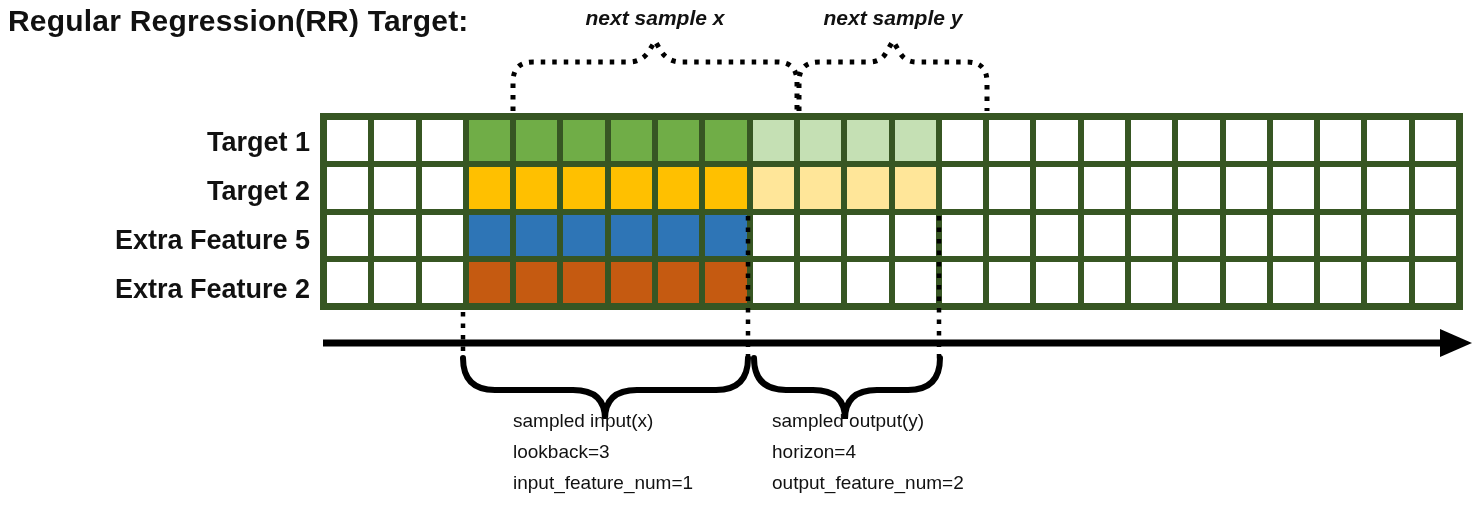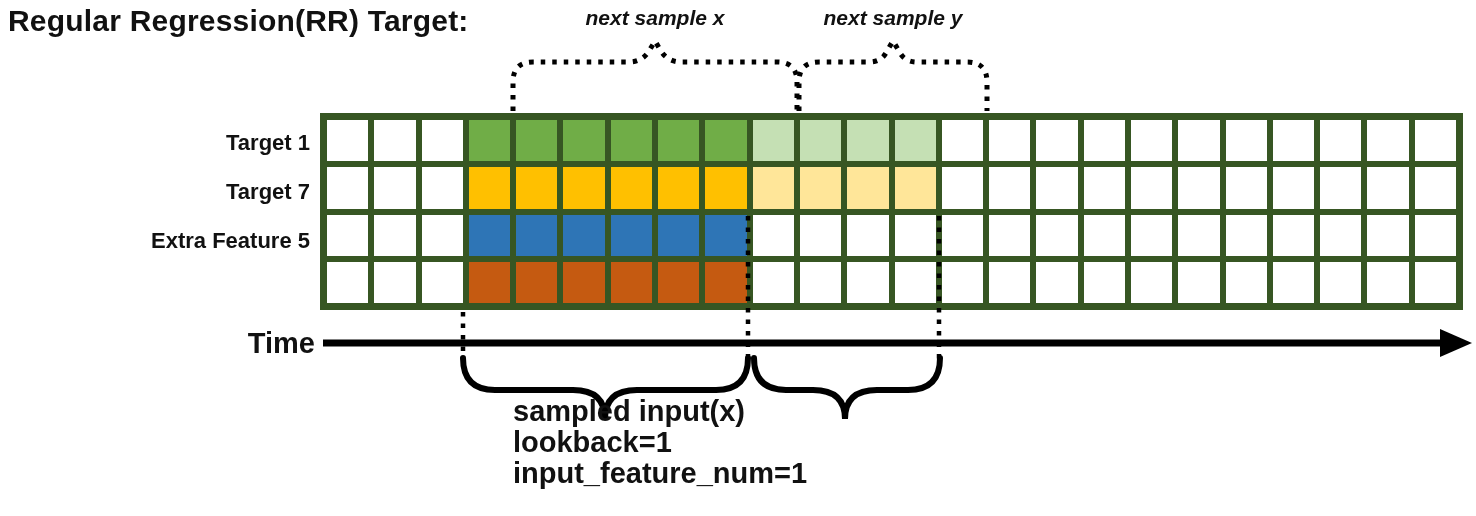--- a/index.html
+++ b/index.html
@@ -4,56 +4,57 @@
 <style>
   html,body{margin:0;padding:0;background:#fff;}
   .canvas{
     position:relative;width:1476px;height:516px;background:#fff;overflow:hidden;
     font-family:"Liberation Sans", sans-serif;color:#111;
   }
   .title{
     position:absolute;left:8px;top:4px;font-size:30px;font-weight:bold;letter-spacing:0.2px;
   }
   .row-label{
-    position:absolute;left:0;width:310px;text-align:right;font-size:22px;font-weight:bold;
+    position:absolute;left:0;width:310px;text-align:right;font-size:27px;font-weight:bold;
     height:49px;line-height:49px;
   }
   .grid{
     position:absolute;left:320px;top:113px;width:1143px;height:197px;
     box-sizing:border-box;border:7px solid #375623;background:#375623;
     display:grid;grid-template-columns:repeat(24,1fr);grid-template-rows:repeat(4,1fr);
     gap:6px;
   }
   .cell{background:#fff;}
   .brace-label{
     position:absolute;top:6px;width:300px;text-align:center;
     font-size:21px;font-style:italic;font-weight:600;
   }
   .time-label{
     position:absolute;left:160px;top:327px;width:155px;text-align:right;
     font-size:29px;font-weight:bold;
   }
   .anno{
-    position:absolute;top:396px;font-size:29px;font-weight:700;line-height:31px;white-space:nowrap;
+    position:absolute;top:405px;font-size:19px;font-weight:400;line-height:31px;white-space:nowrap;
   }
   svg.overlay{position:absolute;left:0;top:0;pointer-events:none;}
 </style>
 </head>
 <body>
 
 <div class="canvas">
 
   <div class="title">Regular Regression(RR) Target:</div>
 
   <div class="brace-label" style="left:743px;">next sample y</div>
   <div class="brace-label" style="left:505px;">next sample x</div>
 
   <div class="row-label" style="top:118px;">Target 1</div>
-  <div class="row-label" style="top:167px;">Target 7</div>
+  <div class="row-label" style="top:167px;">Target 2</div>
   <div class="row-label" style="top:216px;">Extra Feature 5</div>
+  <div class="row-label" style="top:265px;">Extra Feature 2</div>
 
   <div class="grid" id="grid">
       <div class="cell" style="background: rgb(255, 255, 255);"></div>
       <div class="cell" style="background: rgb(255, 255, 255);"></div>
       <div class="cell" style="background: rgb(255, 255, 255);"></div>
       <div class="cell" style="background: rgb(112, 173, 71);"></div>
       <div class="cell" style="background: rgb(112, 173, 71);"></div>
       <div class="cell" style="background: rgb(112, 173, 71);"></div>
       <div class="cell" style="background: rgb(112, 173, 71);"></div>
       <div class="cell" style="background: rgb(112, 173, 71);"></div>
@@ -140,21 +141,20 @@
       <div class="cell" style="background: rgb(255, 255, 255);"></div>
       <div class="cell" style="background: rgb(255, 255, 255);"></div>
       <div class="cell" style="background: rgb(255, 255, 255);"></div>
       <div class="cell" style="background: rgb(255, 255, 255);"></div>
       <div class="cell" style="background: rgb(255, 255, 255);"></div>
       <div class="cell" style="background: rgb(255, 255, 255);"></div>
       <div class="cell" style="background: rgb(255, 255, 255);"></div>
       <div class="cell" style="background: rgb(255, 255, 255);"></div>
     </div>
 
-  <div class="time-label">Time</div>
 
   <svg class="overlay" width="1476" height="516" viewBox="0 0 1476 516">
 
     <path d="M513,111 L513,82 Q513,62 533,62 L629,62 Q642,62 649,51 L655,41 L661,51
              Q668,62 681,62 L777,62 Q797,62 797,82 L797,111" fill="none" stroke="#000" stroke-width="5" stroke-dasharray="4.5 7"></path>
 
     <path d="M799,111 L799,82 Q799,62 819,62 L869,62 Q882,62 887,51 L893,41 L899,51
              Q904,62 917,62 L967,62 Q987,62 987,82 L987,111" fill="none" stroke="#000" stroke-width="5" stroke-dasharray="4.5 7"></path>
 
     <line x1="463" y1="312" x2="463" y2="360" stroke="#000" stroke-width="4.5" stroke-dasharray="4.5 7"></line>
@@ -164,17 +164,22 @@
     <line x1="323" y1="343" x2="1442" y2="343" stroke="#000" stroke-width="7"></line>
     <polygon points="1440,329 1472,343 1440,357" fill="#000"></polygon>
 
     <path d="M463,358 Q463,390 495,390 L573,390 Q605,390 605,419 Q605,390 637,390 L716,390 Q748,390 748,358" fill="none" stroke="#000" stroke-width="6" stroke-linecap="round"></path>
 
     <path d="M754,358 Q754,390 786,390 L813,390 Q845,390 845,419 Q845,390 877,390 L908,390 Q940,390 940,358" fill="none" stroke="#000" stroke-width="6" stroke-linecap="round"></path>
   </svg>
 
   <div class="anno" style="left:513px;">
     <div>sampled input(x)</div>
-    <div>lookback=1</div>
+    <div>lookback=3</div>
     <div>input_feature_num=1</div>
+  </div>
+  <div class="anno" style="left:772px;">
+    <div>sampled output(y)</div>
+    <div>horizon=4</div>
+    <div>output_feature_num=2</div>
   </div>
 
 </div>
 
 </body></html>

